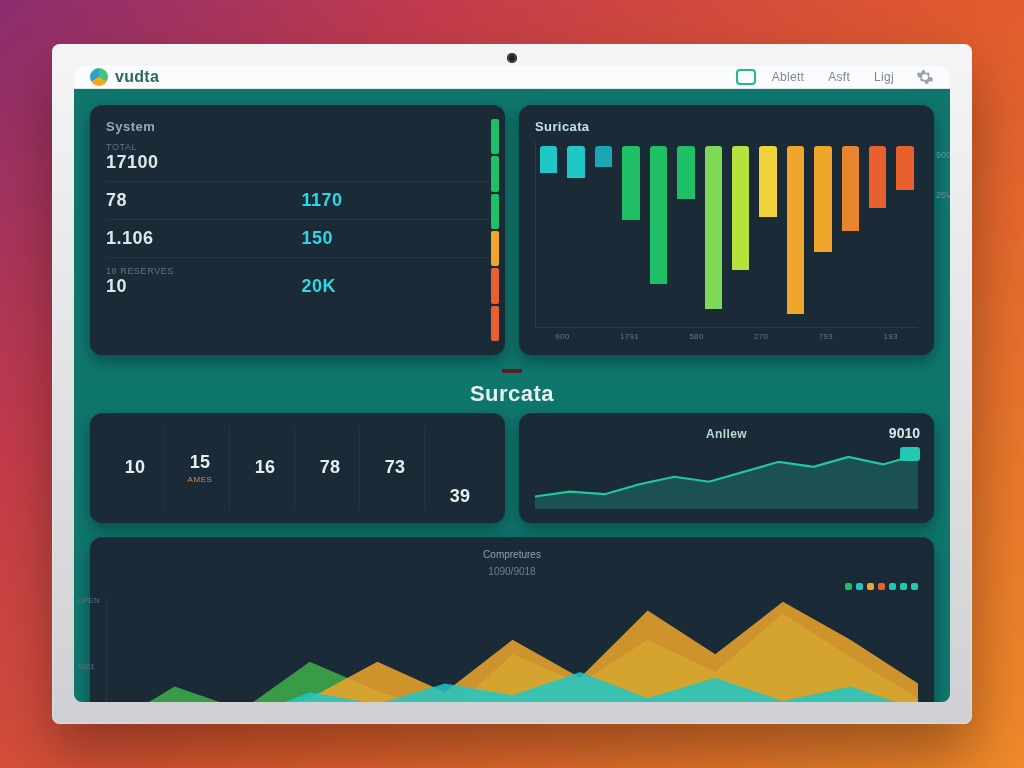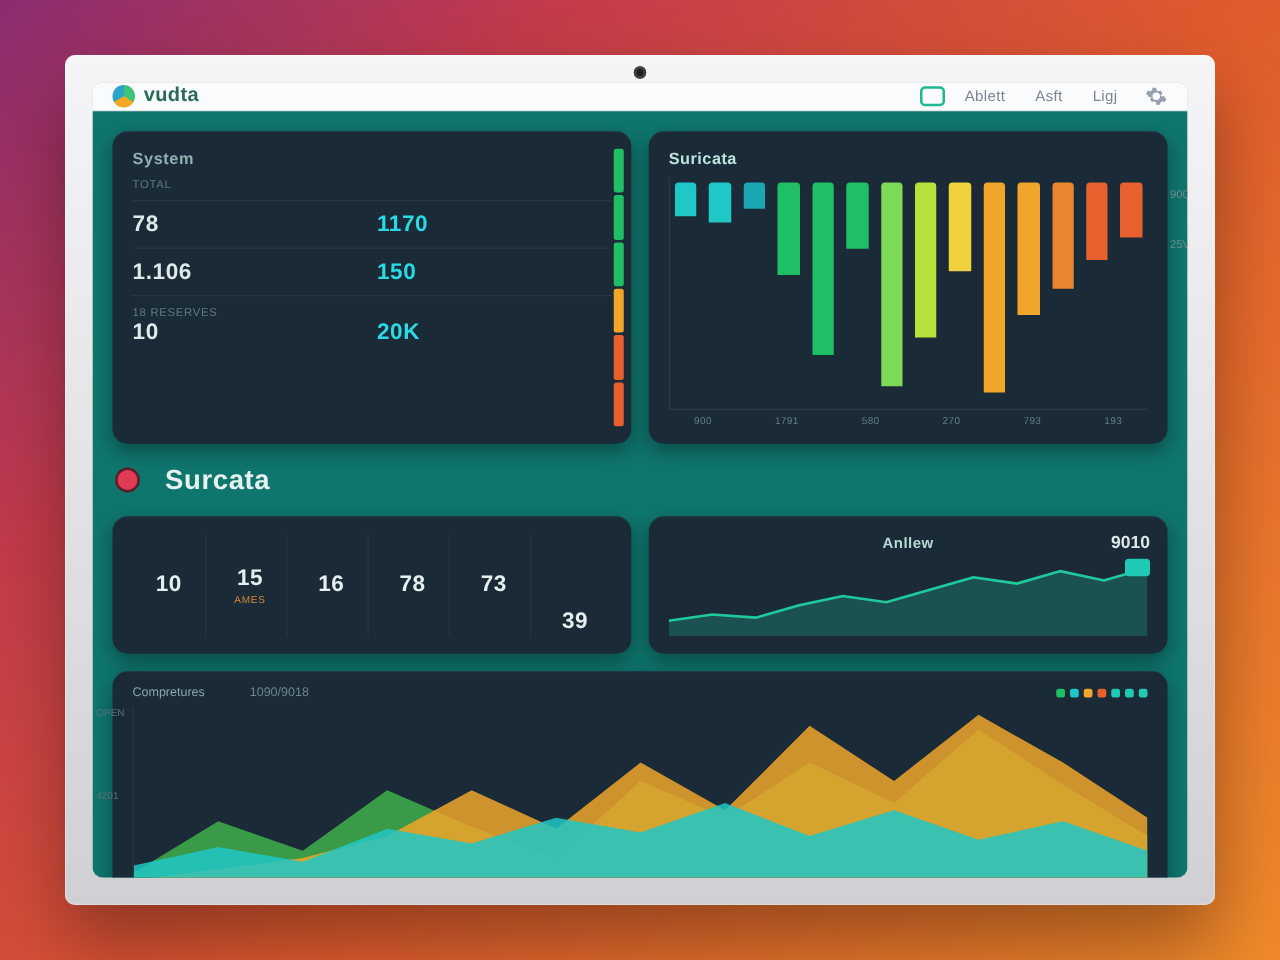--- a/index.html
+++ b/index.html
@@ -75,38 +75,38 @@
   .sidebar-strip span{ flex:1; border-radius:2px;}
   
   .bar-card { grid-column: 2; grid-row:1; display:flex; flex-direction:column; }
   .bar-card h4 { font-size: 13px; color:#bfe4de; letter-spacing:.4px; margin-bottom:8px;}
   .bar-chart { flex:1; display:flex; align-items:flex-end; gap:10px; padding:4px 4px 4px 4px; position:relative; border-left:1px solid rgba(255,255,255,.08); border-bottom:1px solid rgba(255,255,255,.08);}
   .bar-chart .bar { width:100%; border-radius:3px 3px 0 0; }
   .barcol { flex:1; display:flex; flex-direction:column; align-items:center; height:100%; }
   .bar-x { font-size:8px; color:#627e86; margin-top:4px; letter-spacing:.3px;}
   .bar-side { position:absolute; right:-38px; top:8px; font-size:9px; color:#6e8a91; text-align:left; display:flex; flex-direction:column; gap:30px;}
   
-  .section-row { grid-column:1/-1; display:flex; align-items:center; gap:22px; padding: 2px 4px;}
+  .section-row { grid-column:1/-1; display:flex; align-items:center; gap:10px; padding: 2px 4px; flex-direction: column;}
   .dot { width:16px; height:16px; border-radius:50%; background:#e23b55; box-shadow:0 0 0 2px #5a1f2a;}
   .section-row h2 { color:#e7f1ef; font-size:22px; font-weight:700; letter-spacing:.5px;}
   
   .overview-card { grid-column:2; grid-row:3; display:flex; flex-direction:column;text-align:center; }
   .overview-card h5 { font-size:12px; color:#b7d9d4; letter-spacing:.4px; margin-bottom:6px;}
   .mini-line { flex:1; }
   .ov-val { position:absolute; right:14px; top:12px; font-size:14px; color:#dbe8e7; font-weight:600;}
   .ov-badge { position:absolute; right:14px; top:34px; width:20px; height:14px; background:#1fc9b4; border-radius:3px;}
   
   .tiles-card { grid-column:1; grid-row:3; display:flex; align-items:stretch; gap:6px; }
   .tile { flex:1; display:flex; flex-direction:column; align-items:center; justify-content:center; gap:2px; border-right:1px solid rgba(255,255,255,.05);}
   .tile:last-child{border-right:none;justify-content:flex-end;}
   .tile .v { font-size:18px; font-weight:700; color:#e4efee; letter-spacing:.3px;}
   .tile .l { font-size:8px; color:#d98a3a; text-transform:uppercase; letter-spacing:.6px;}
   
   .area-card { grid-column:1/-1; grid-row:4; padding:12px 16px 8px 16px; display:flex; flex-direction:column;}
-  .area-head { display:flex; align-items:center; gap:36px; font-size:10px; color:#8aa7a6; margin-bottom:6px;}
+  .area-head { display:flex; align-items:center; gap:6px; font-size:10px; color:#8aa7a6; margin-bottom:6px;flex-direction:column;}
   .area-head .sub { color:#6a8688; }
   .legend-dots { margin-left:auto; display:flex; gap:4px;}
   .legend-dots span{ width:7px;height:7px;border-radius:2px;}
   .area-chart { flex:1; position:relative; border-left:1px solid rgba(255,255,255,.06);}
   .ytick { position:absolute; left:-30px; font-size:8px; color:#55727a; }
 </style>
 </head>
 <body>
 
 <div class="laptop">
@@ -127,20 +127,21 @@
           <path d="M12 8a4 4 0 100 8 4 4 0 000-8zm9 4a7 7 0 01-.1 1.2l2 1.6-2 3.4-2.4-.9a7 7 0 01-2 1.2l-.4 2.5h-4l-.4-2.5a7 7 0 01-2-1.2l-2.4.9-2-3.4 2-1.6A7 7 0 013 12a7 7 0 01.1-1.2l-2-1.6 2-3.4 2.4.9a7 7 0 012-1.2L7.9 3h4l.4 2.5a7 7 0 012 1.2l2.4-.9 2 3.4-2 1.6c.1.4.1.8.1 1.2z"></path>
         </svg>
     </div>
 
     <div class="content">
 
       <div class="card stats-card">
         <h4>System</h4>
         <div>
           <div class="stat-label">TOTAL</div>
+          <div class="stat-val">17100</div>
         </div>
         <div class="divider"></div>
         <div class="stat-val">78</div>
         <div class="stat-val cyan">1170</div>
         <div class="divider"></div>
         <div class="stat-val">1.106</div>
         <div class="stat-val cyan">150</div>
         <div class="divider"></div>
         <div>
           <div class="stat-label">18 reserves</div>

